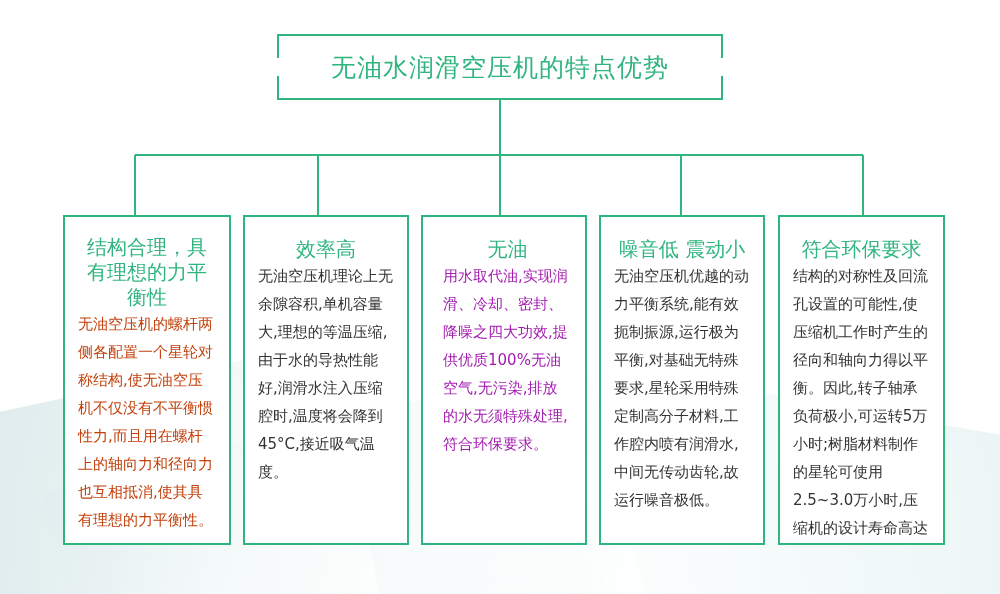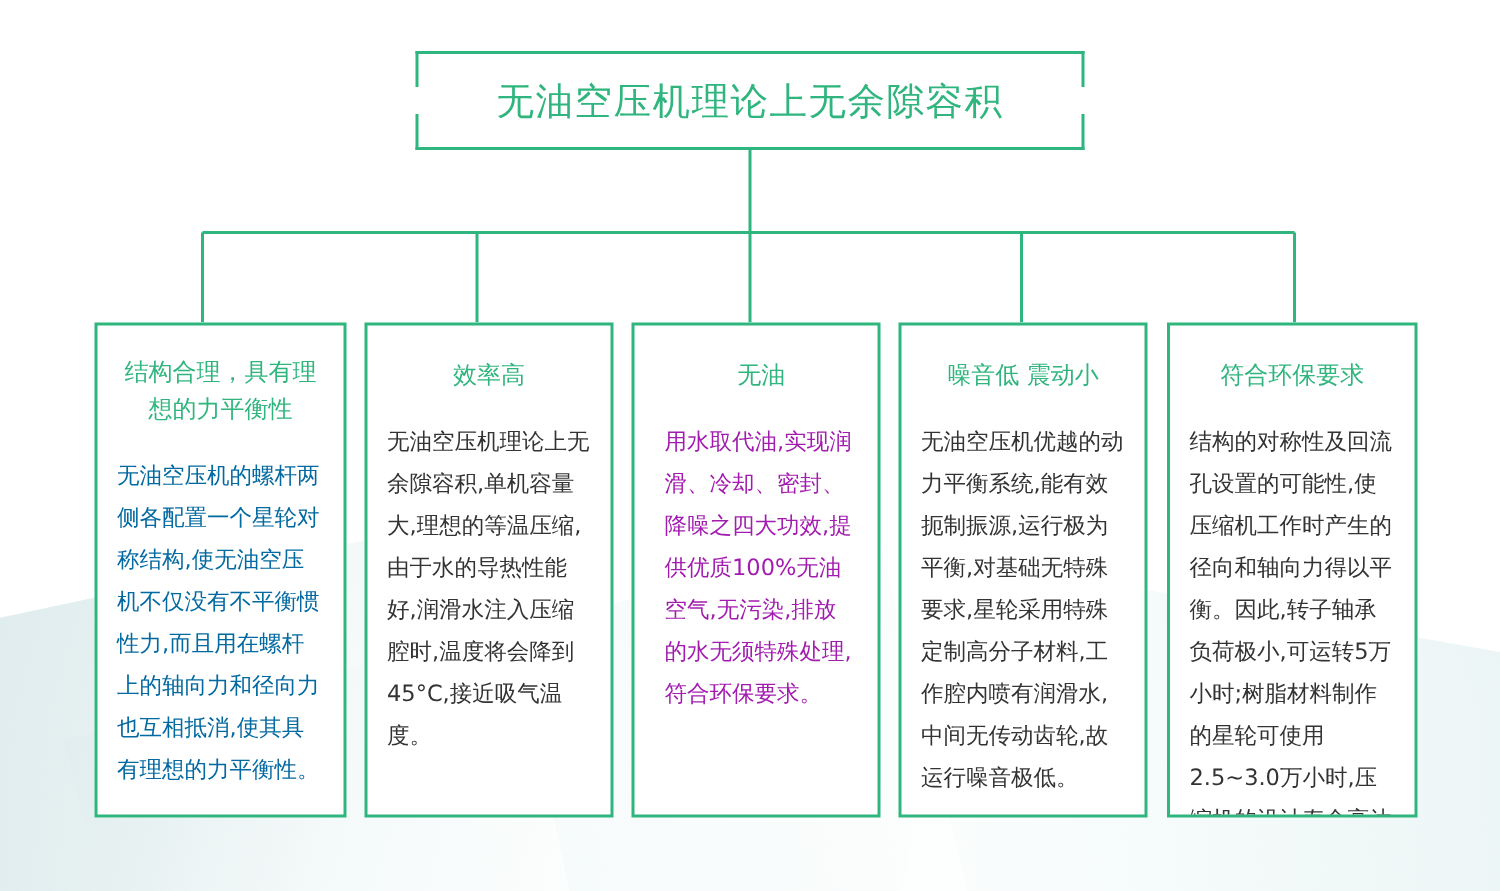--- a/index.html
+++ b/index.html
@@ -121,24 +121,24 @@
     top: 215px;
     height: 330px;
     box-sizing: border-box;
     border: 2px solid #2fb57e;
     background: #ffffff;
     padding: 14px 13px 10px 13px;
     overflow: hidden;
   }
   .card-title {
     color: #30b57e;
-    font-size: 16px;
+    font-size: 20px;
     line-height: 25px;
     text-align: center;
-    margin: 6px 0 18px 0;
+    margin: 6px 0 0 0;
     font-weight: 400;
   }
   .card-body {
     color: #333333;
     font-size: 15px;
     line-height: 28px;
     text-align: left;
     letter-spacing: 0px;
     font-weight: 400;
   }
@@ -177,26 +177,26 @@
       </g>
   </svg>
 
   <div class="root-box">
     <span class="edge top" style="background: rgb(47, 181, 126);"></span>
     <span class="edge bottom" style="background: rgb(47, 181, 126);"></span>
     <span class="edge left-a" style="background: rgb(47, 181, 126);"></span>
     <span class="edge left-b" style="background: rgb(47, 181, 126);"></span>
     <span class="edge right-a" style="background: rgb(47, 181, 126);"></span>
     <span class="edge right-b" style="background: rgb(47, 181, 126);"></span>
-    <span class="root-title" style="color: rgb(48, 181, 126);">无油空压机理论上无余隙容积</span>
+    <span class="root-title" style="color: rgb(48, 181, 126);">无油水润滑空压机的特点优势</span>
   </div>
 
   <div class="card" id="card-0" style="border-color: rgb(47, 181, 126); background: rgb(255, 255, 255);">
     <div class="card-title" style="color: rgb(48, 181, 126);">结构合理，具有理想的力平衡性</div>
-    <div class="card-body" style="color: #0369a1;">无油空压机的螺杆两侧各配置一个星轮对称结构,使无油空压机不仅没有不平衡惯性力,而且用在螺杆上的轴向力和径向力也互相抵消,使其具有理想的力平衡性。</div>
+    <div class="card-body" style="color: #c2410c;">无油空压机的螺杆两侧各配置一个星轮对称结构,使无油空压机不仅没有不平衡惯性力,而且用在螺杆上的轴向力和径向力也互相抵消,使其具有理想的力平衡性。</div>
   </div>
 
   <div class="card" id="card-1" style="border-color: rgb(47, 181, 126); background: rgb(255, 255, 255);">
     <div class="card-title" style="color: rgb(48, 181, 126);">效率高</div>
     <div class="card-body" style="color: rgb(51, 51, 51);">无油空压机理论上无余隙容积,单机容量大,理想的等温压缩,由于水的导热性能好,润滑水注入压缩腔时,温度将会降到45°C,接近吸气温度。</div>
   </div>
 
   <div class="card" id="card-2" style="border-color: rgb(47, 181, 126); background: rgb(255, 255, 255);">
     <div class="card-title" style="color: rgb(48, 181, 126);">无油</div>
     <div class="card-body" style="color: #a21caf;">用水取代油,实现润滑、冷却、密封、降噪之四大功效,提供优质100%无油空气,无污染,排放的水无须特殊处理,符合环保要求。</div>

